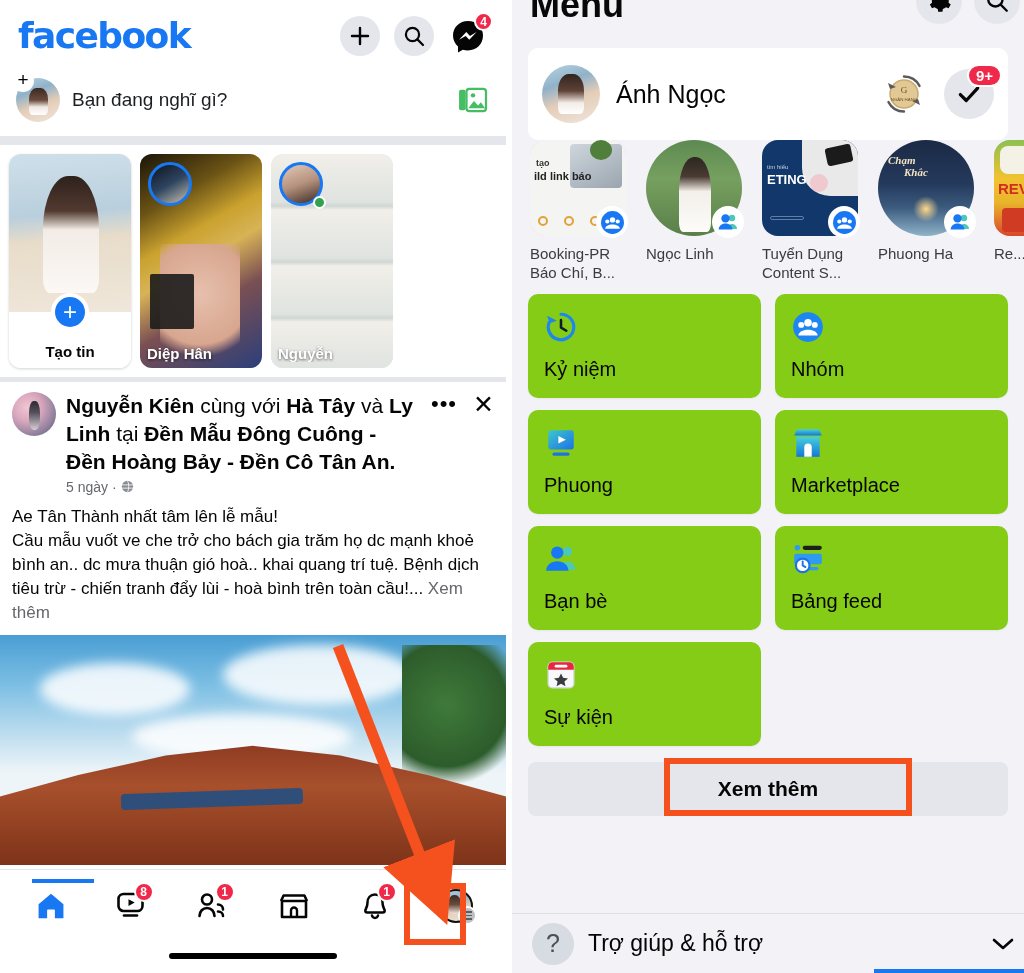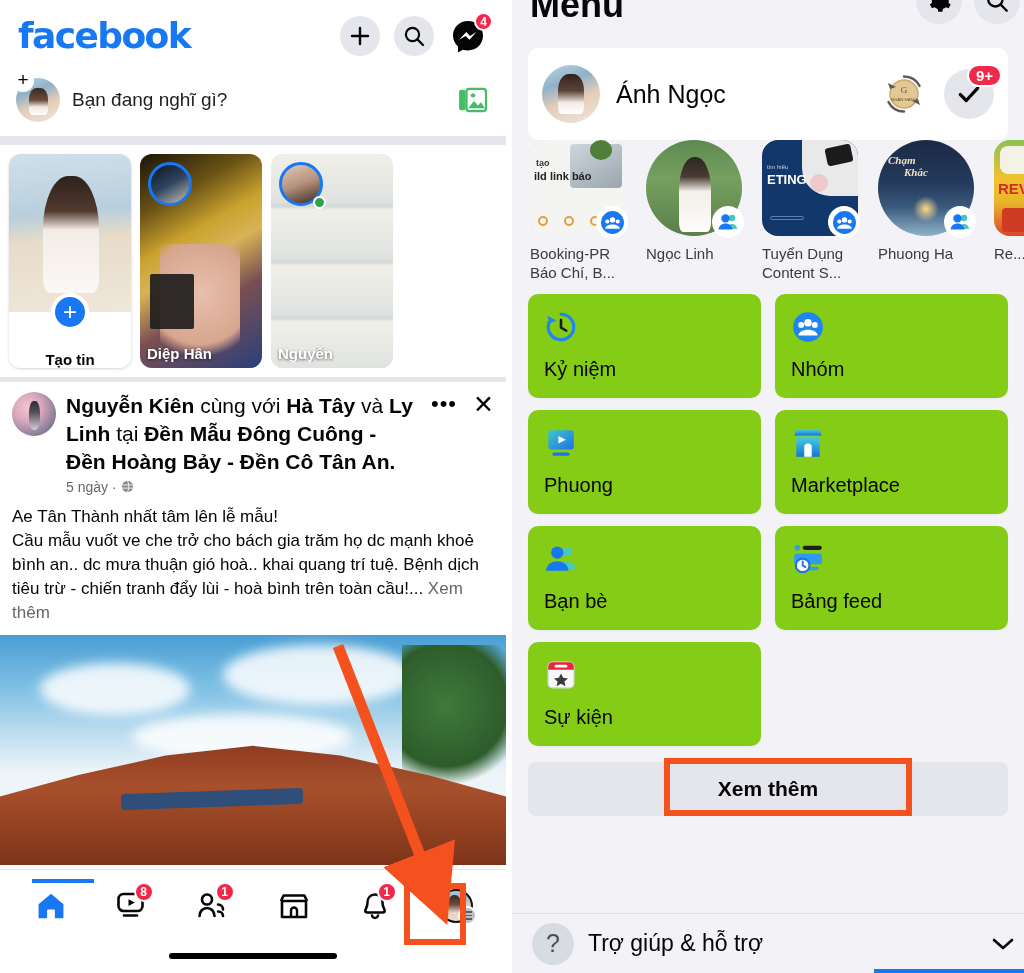--- a/index.html
+++ b/index.html
@@ -92,21 +92,21 @@
   }
   .create-img { position: absolute; left:0; right:0; top:0; height: 158px; overflow:hidden;
     background: linear-gradient(175deg,#cfe0ea 0%,#b9cfdd 38%,#e8dcc9 54%,#efe7db 100%); }
   .create-person {
     position:absolute; left: 28%; top: 14%; width: 46%; height: 74%;
     background: linear-gradient(180deg,#2e211c 0%,#523a30 30%,#f3ece6 46%,#fbf8f5 100%);
     border-radius: 45% 45% 12% 12%;
   }
   .create-foot {
     position: absolute; bottom: 0; left:0; right:0; height: 56px; background: #fff;
-    display:flex; align-items:flex-end; justify-content:center; 
+    display:flex; align-items:flex-end; justify-content:center; padding-bottom: 8px;
   }
   .create-label { font-size: 15px; font-weight: bold; color: #050505; }
   .create-plus {
     position: absolute; left: 50%; top: 158px; transform: translate(-50%,-50%);
     width: 38px; height: 38px; border-radius: 50%; background: #1877F2;
     border: 4px solid #fff; display:flex; align-items:center; justify-content:center;
     color:#fff; font-size: 24px; line-height:1; z-index: 3;
   }
   .story-ring {
     position: absolute; left: 8px; top: 8px; width: 44px; height: 44px;

